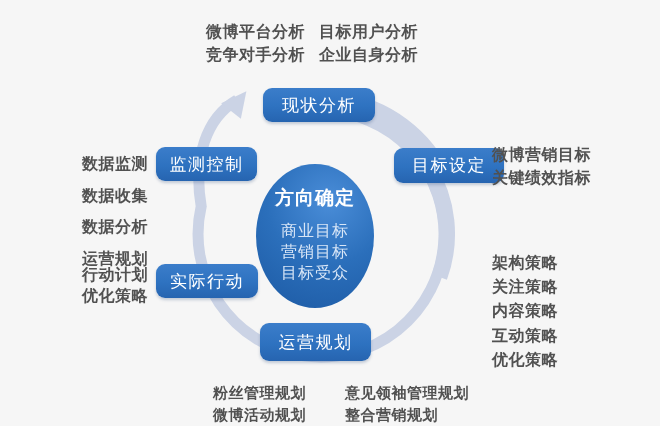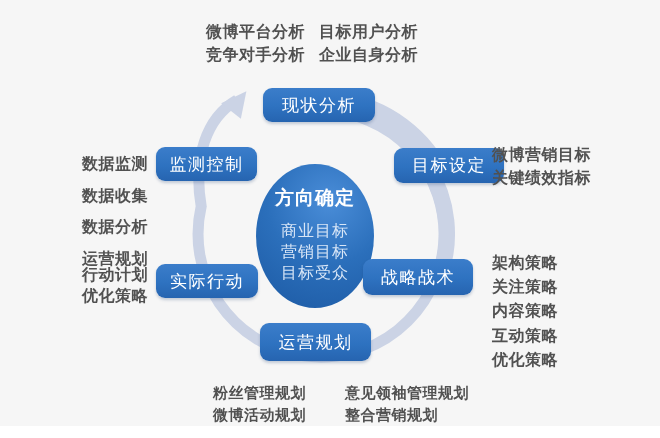--- a/index.html
+++ b/index.html
@@ -119,21 +119,20 @@
     <div class="center-title">方向确定</div>
     <div class="center-item">商业目标</div>
     <div class="center-item">营销目标</div>
     <div class="center-item">目标受众</div>
   </div>
 
   <div class="node node-top">现状分析</div>
   <div class="node node-left-top">监测控制</div>
   <div class="node node-right-top">目标设定</div>
   <div class="node node-left-bottom">实际行动</div>
-  <div class="node node-right-bottom">战略战术</div>
   <div class="node node-bottom">运营规划</div>
 
   <div class="anno anno-analysis-col1">
     <div>微博平台分析</div>
     <div>竞争对手分析</div>
   </div>
   <div class="anno anno-analysis-col2">
     <div>目标用户分析</div>
     <div>企业自身分析</div>
   </div>

